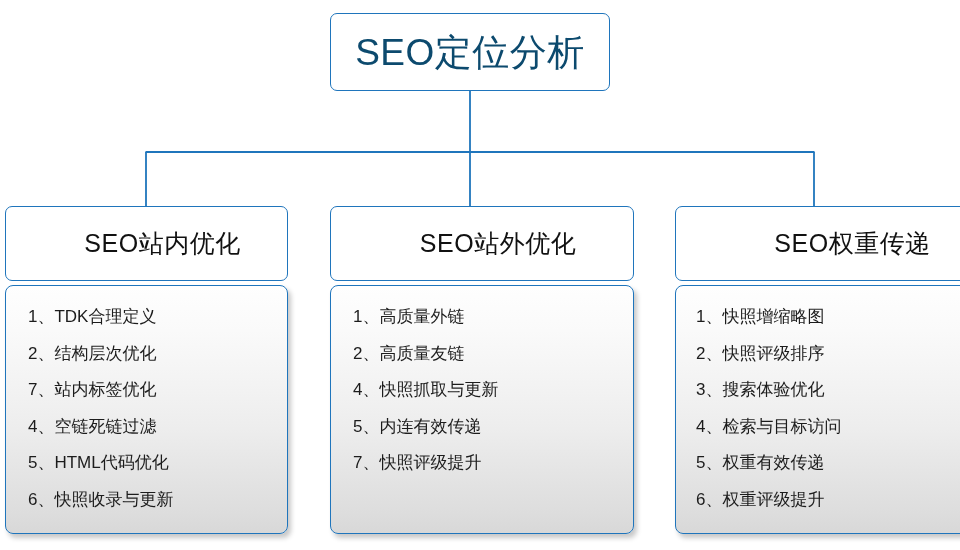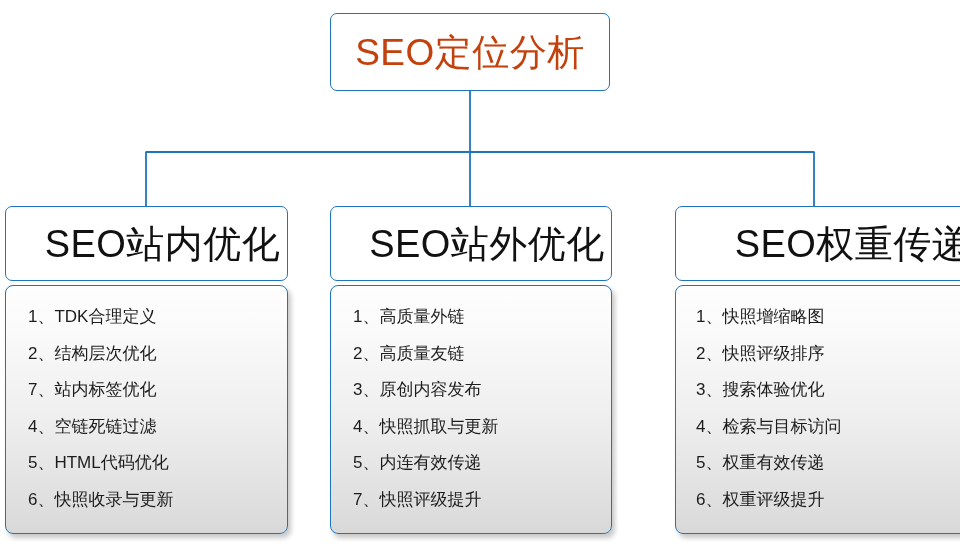--- a/index.html
+++ b/index.html
@@ -41,50 +41,50 @@
     box-sizing: border-box;
     border: 1.6px solid #1f75bc;
     border-radius: 7px;
     background: #ffffff;
     display: flex;
     align-items: center;
     justify-content: center;
   }
   .root-title {
     font-size: 37px;
-    color: #c2410c;
+    color: #0c4a6e;
     letter-spacing: 0.5px;
     line-height: 1;
     white-space: nowrap;
   }
 
   
   .column {
     position: absolute;
     top: 206px;
   }
   .col-1 { left: 5px;   width: 283px; }
-  .col-2 { left: 330px; width: 282px; }
+  .col-2 { left: 330px; width: 304px; }
   .col-3 { left: 675px; width: 323px; }
 
   .col-header {
     box-sizing: border-box;
     width: 100%;
     height: 75px;
     border: 1.6px solid #1f75bc;
     border-radius: 7px;
     background: #ffffff;
     display: flex;
     align-items: center;
     justify-content: center;
     position: relative;
     z-index: 2;
   }
   .col-header-title {
-    font-size: 38px;
+    font-size: 25px;
     color: #111111;
     letter-spacing: 0.5px;
     line-height: 1;
     white-space: nowrap;
     margin-left: 32px;
   }
 
   .col-body {
     box-sizing: border-box;
     width: 100%;
@@ -153,21 +153,20 @@
   </div>
 
   <div class="column col-2">
     <div class="col-header">
       <div class="col-header-title">SEO站外优化</div>
     </div>
     <div class="col-body">
       <ul class="item-list">
         <li class="list-item">1、高质量外链</li>
         <li class="list-item">2、高质量友链</li>
-        <li class="list-item">3、原创内容发布</li>
         <li class="list-item">4、快照抓取与更新</li>
         <li class="list-item">5、内连有效传递</li>
         <li class="list-item">7、快照评级提升</li>
       </ul>
     </div>
   </div>
 
   <div class="column col-3">
     <div class="col-header">
       <div class="col-header-title">SEO权重传递</div>

